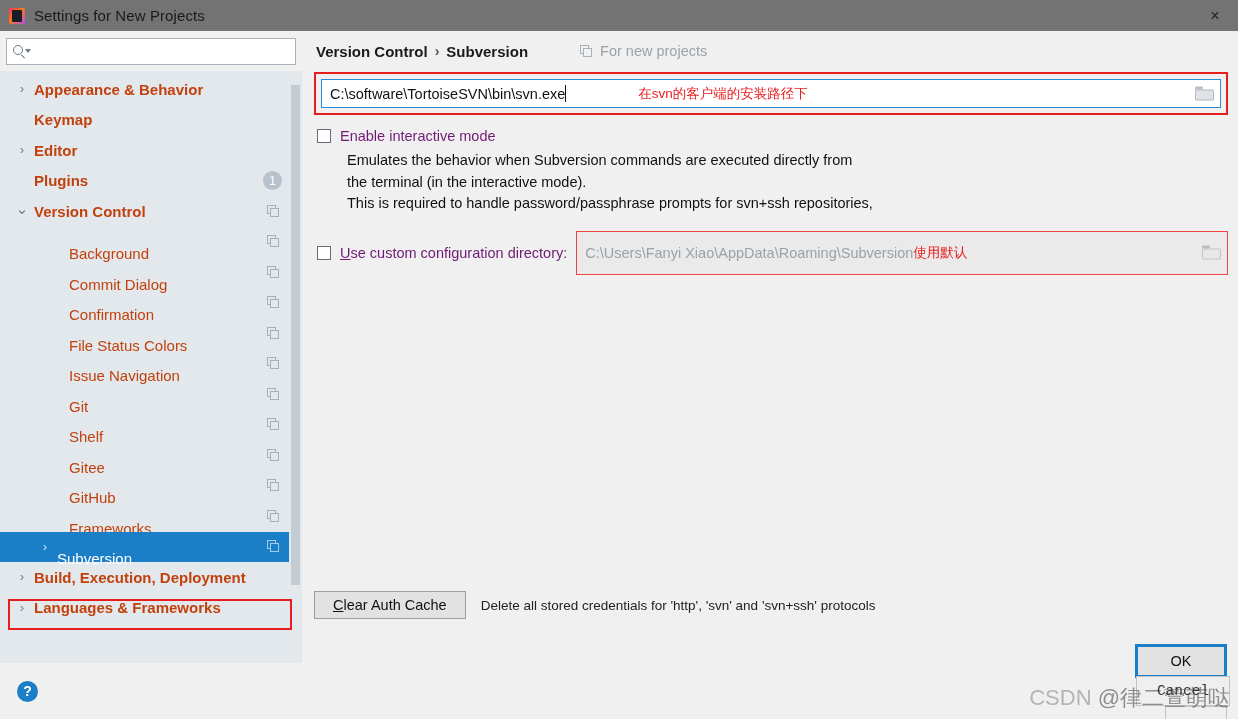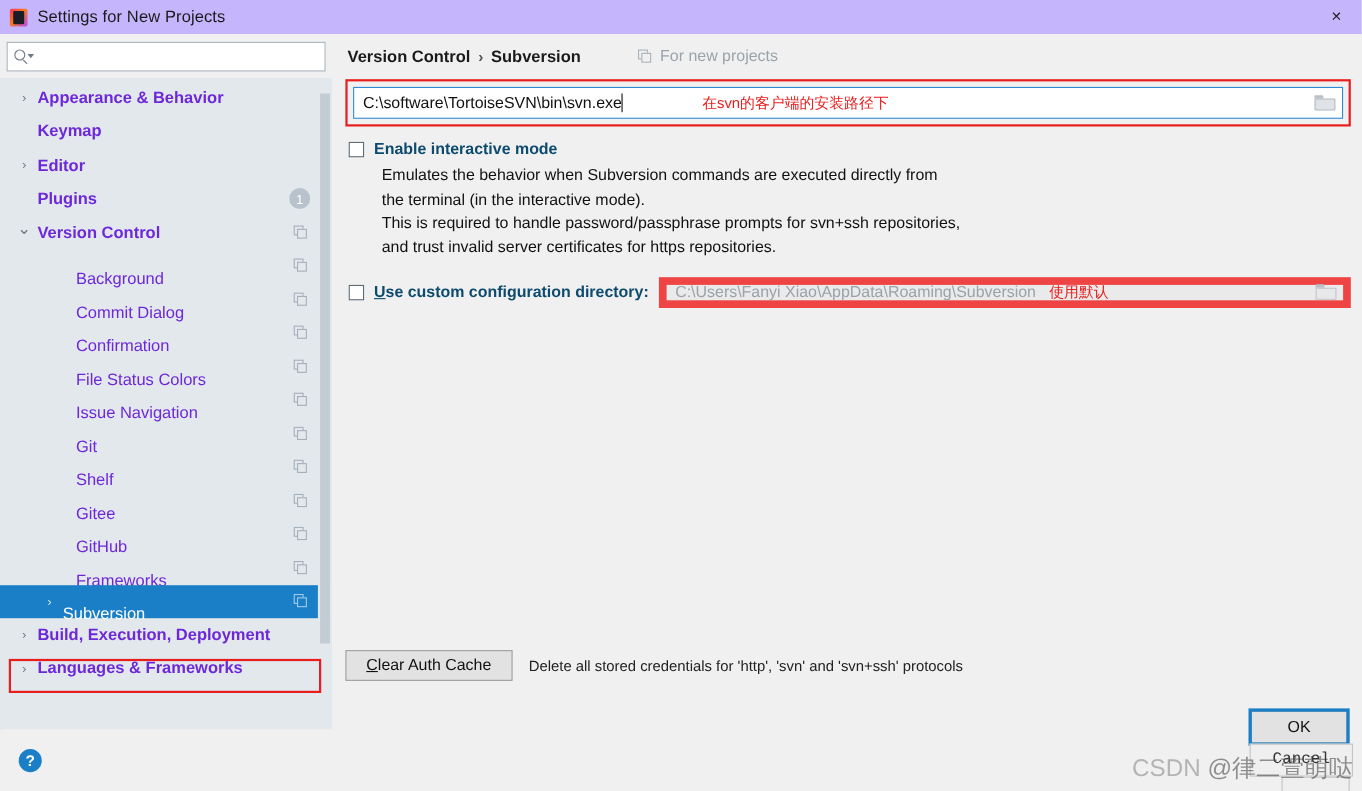--- a/index.html
+++ b/index.html
@@ -14,21 +14,21 @@
   .dialog {
     position: relative;
     width: 1238px; height: 719px;
     background: #f0f0f0;
     display: flex; flex-direction: column;
   }
 
   
   .titlebar {
     height: 31px;
-    background: #c4b5fd;
+    background: #737373;
     display: flex; align-items: center;
     position: relative;
     flex: none;
   }
   .app-icon {
     width: 16px; height: 16px;
     margin-left: 9px; margin-right: 9px;
     border-radius: 2px;
     position: relative;
     background: linear-gradient(135deg,#fe315d 0%, #f97a12 45%, #b74af7 100%);
@@ -136,21 +136,21 @@
   .tree-row .arrow {
     width: 16px;
     flex: none;
     text-align: center;
     color: #6e7a86;
     font-size: 12px;
     line-height: 1;
   }
   .tree-row .label {
     font-size: 15px;
-    color: #6d28d9;
+    color: #c2410c;
     white-space: nowrap;
   }
   .tree-row.top > .label { font-weight: bold; margin-left: 4px; }
   .tree-row.top { padding-left: 14px; }
   .tree-row.child { padding-left: 53px; }
   .tree-row.child > .label { font-weight: normal; margin-top: 24px; }
   .tree-row.child.expandable { padding-left: 37px; }
   .tree-row.child.expandable > .label { margin-left: 4px; }
 
   .tree-row.selected { background: #1a7fc7; }
@@ -302,58 +302,57 @@
   .cbox {
     width: 14px; height: 14px;
     border: 1.4px solid #5f6b75;
     background: #fff;
     flex: none;
     margin-right: 9px;
     cursor: pointer;
   }
   .cb-label {
     font-size: 14.5px;
-    color: #0c4a6e;
-    font-weight: bold;
+    color: #701a75;
   }
   .u-underline { text-decoration: underline; }
 
   .desc {
     margin-top: 6px;
     padding-left: 33px;
     font-size: 14.5px;
     color: #111;
     line-height: 21.5px;
   }
   .desc div { white-space: nowrap; }
 
   .cfg-row {
     display: flex; align-items: center;
     margin-top: 16px;
     padding-left: 3px;
   }
   .cfg-field {
     flex: 1;
     margin-left: 9px;
-    height: 28px;
+    height: 44px;
     background: #eaeaea;
-    border: 7px solid #ef4444;
+    border: 1px solid #ef4444;
     display: flex; align-items: center;
     padding: 0 2px 0 8px;
     position: relative;
   }
   .cfg-path {
     font-size: 14.5px;
     color: #9aa2aa;
     white-space: nowrap;
   }
   .cfg-note {
     color: #e81d1d;
     font-size: 13.5px;
-    margin-left: 12px;
+    margin-left: 0;
     white-space: nowrap;
   }
   .cfg-field .folder-btn .base { background: #e8e8e8; border-color: #c0c5ca; }
 
   
   .auth-row {
     position: absolute;
     left: 12px;
     bottom: 44px;
     display: flex; align-items: center;
@@ -636,21 +635,20 @@
 
       <div class="cb-row">
         <span class="cbox"></span>
         <span class="cb-label">Enable interactive mode</span>
       </div>
 
       <div class="desc" id="interactive-desc">
           <div>Emulates the behavior when Subversion commands are executed directly from</div>
           <div>the terminal (in the interactive mode).</div>
           <div>This is required to handle password/passphrase prompts for svn+ssh repositories,</div>
-          <div>and trust invalid server certificates for https repositories.</div>
         </div>
 
       <div class="cfg-row">
         <span class="cbox"></span>
         <span class="cb-label"><span class="u-underline">U</span><span>se custom configuration directory:</span></span>
         <span class="cfg-field">
           <span class="cfg-path">C:\Users\Fanyi Xiao\AppData\Roaming\Subversion</span>
           <span class="cfg-note">使用默认</span>
           <span class="folder-btn">
             <span class="tab"></span>

